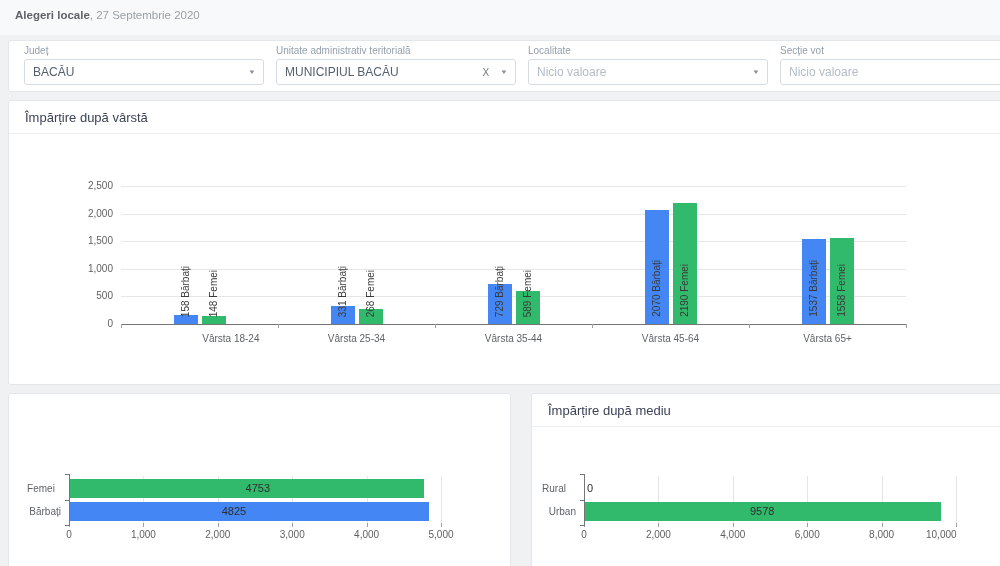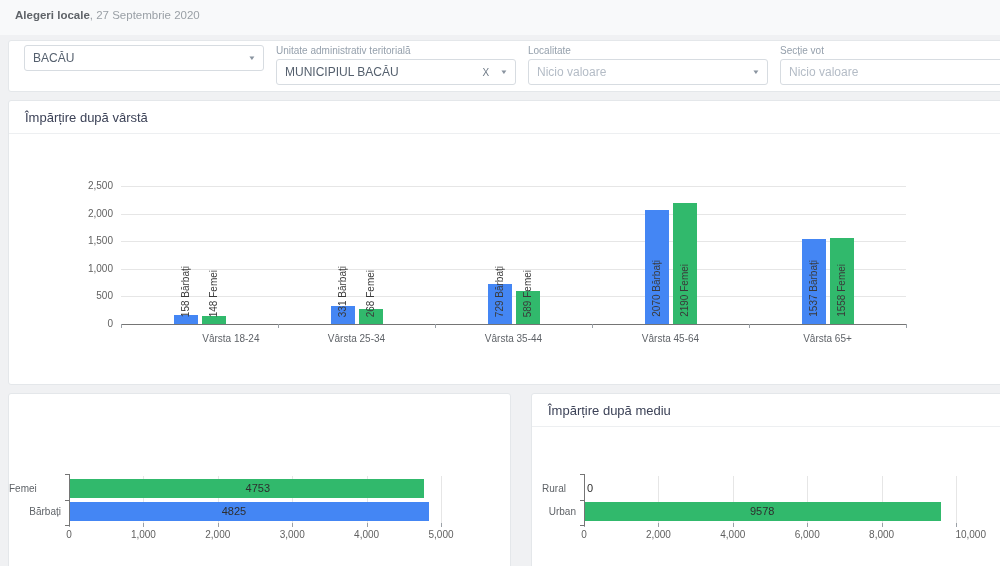--- a/index.html
+++ b/index.html
@@ -35,20 +35,21 @@
 </style>
 </head>
 <body>
 
 <div class="topbar">
   <div class="title"><b>Alegeri locale</b><span>, 27 Septembrie 2020</span></div>
 </div>
 
 <div class="card" id="filters">
   <div class="fgroup">
+    <div class="flabel">Județ</div>
     <div class="fselect">
       <span class="fvalue">BACĂU</span>
       <span class="fcaret">▼</span>
     </div>
   </div>
   <div class="fgroup">
     <div class="flabel">Unitate administrativ teritorială</div>
     <div class="fselect">
       <span class="fvalue">MUNICIPIUL BACĂU</span>
       <span class="fclear">X</span>
@@ -136,21 +137,21 @@
       <div class="abs" style="left: 357.6px; top: 82px; width: 1px; height: 47px; background: rgb(230, 230, 230);"></div>
       <div class="abs" style="left: 357.6px; top: 129px; width: 1px; height: 4px; background: rgb(154, 160, 166);"></div>
       <div class="abs tick-label" style="left: 327.6px; top: 135px; width: 60px; text-align: center;">4,000</div>
       <div class="abs" style="left: 432px; top: 82px; width: 1px; height: 47px; background: rgb(230, 230, 230);"></div>
       <div class="abs" style="left: 432px; top: 129px; width: 1px; height: 4px; background: rgb(154, 160, 166);"></div>
       <div class="abs tick-label" style="left: 402px; top: 135px; width: 60px; text-align: center;">5,000</div>
       <div class="abs" style="left: 60px; top: 80px; width: 1px; height: 52px; background: rgb(117, 117, 117);"></div>
       <div class="abs" style="left: 56px; top: 80px; width: 4px; height: 1px; background: rgb(117, 117, 117);"></div>
       <div class="abs" style="left: 56px; top: 106px; width: 4px; height: 1px; background: rgb(117, 117, 117);"></div>
       <div class="abs" style="left: 56px; top: 131px; width: 4px; height: 1px; background: rgb(117, 117, 117);"></div>
-      <div class="abs cat-label" style="left: 0px; top: 88.5px; width: 64px; text-align: left;">Femei</div>
+      <div class="abs cat-label" style="left: 0px; top: 88.5px; width: 64px; text-align: center;">Femei</div>
       <div class="abs" style="left: 61px; top: 85px; width: 353.623px; height: 19px; background: rgb(49, 185, 108);"></div>
       <div class="abs hann" style="left: 72px; top: 88px; width: 353.623px;">4753</div>
       <div class="abs cat-label" style="left: 0px; top: 111.5px; width: 52px; text-align: right;">Bărbați</div>
       <div class="abs" style="left: 61px; top: 108px; width: 358.98px; height: 19px; background: rgb(68, 134, 244);"></div>
       <div class="abs hann" style="left: 60px; top: 111px; width: 330px;">4825</div>
     </div>
 </div>
 
 <div class="card" id="mediu-card">
   <div class="card-title">Împărțire după mediu</div>
@@ -164,21 +165,21 @@
       <div class="abs" style="left: 200.8px; top: 129px; width: 1px; height: 4px; background: rgb(154, 160, 166);"></div>
       <div class="abs tick-label" style="left: 170.8px; top: 135px; width: 60px; text-align: center;">4,000</div>
       <div class="abs" style="left: 275.2px; top: 82px; width: 1px; height: 47px; background: rgb(230, 230, 230);"></div>
       <div class="abs" style="left: 275.2px; top: 129px; width: 1px; height: 4px; background: rgb(154, 160, 166);"></div>
       <div class="abs tick-label" style="left: 245.2px; top: 135px; width: 60px; text-align: center;">6,000</div>
       <div class="abs" style="left: 349.6px; top: 82px; width: 1px; height: 47px; background: rgb(230, 230, 230);"></div>
       <div class="abs" style="left: 349.6px; top: 129px; width: 1px; height: 4px; background: rgb(154, 160, 166);"></div>
       <div class="abs tick-label" style="left: 319.6px; top: 135px; width: 60px; text-align: center;">8,000</div>
       <div class="abs" style="left: 424px; top: 82px; width: 1px; height: 47px; background: rgb(230, 230, 230);"></div>
       <div class="abs" style="left: 424px; top: 129px; width: 1px; height: 4px; background: rgb(154, 160, 166);"></div>
-      <div class="abs tick-label" style="left: 394px; top: 135px; width: 60px; text-align: right;">10,000</div>
+      <div class="abs tick-label" style="left: 394px; top: 135px; width: 60px; text-align: left;">10,000</div>
       <div class="abs" style="left: 52px; top: 80px; width: 1px; height: 52px; background: rgb(117, 117, 117);"></div>
       <div class="abs" style="left: 48px; top: 80px; width: 4px; height: 1px; background: rgb(117, 117, 117);"></div>
       <div class="abs" style="left: 48px; top: 106px; width: 4px; height: 1px; background: rgb(117, 117, 117);"></div>
       <div class="abs" style="left: 48px; top: 131px; width: 4px; height: 1px; background: rgb(117, 117, 117);"></div>
       <div class="abs cat-label" style="left: 0px; top: 88.5px; width: 44px; text-align: center;">Rural</div>
       <div class="abs hann" style="left: 55px; top: 88px; width: 20px; text-align: left;">0</div>
       <div class="abs cat-label" style="left: 0px; top: 111.5px; width: 44px; text-align: right;">Urban</div>
       <div class="abs" style="left: 53px; top: 108px; width: 356.302px; height: 19px; background: rgb(49, 185, 108);"></div>
       <div class="abs hann" style="left: 52px; top: 111px; width: 356.302px;">9578</div>
     </div>

